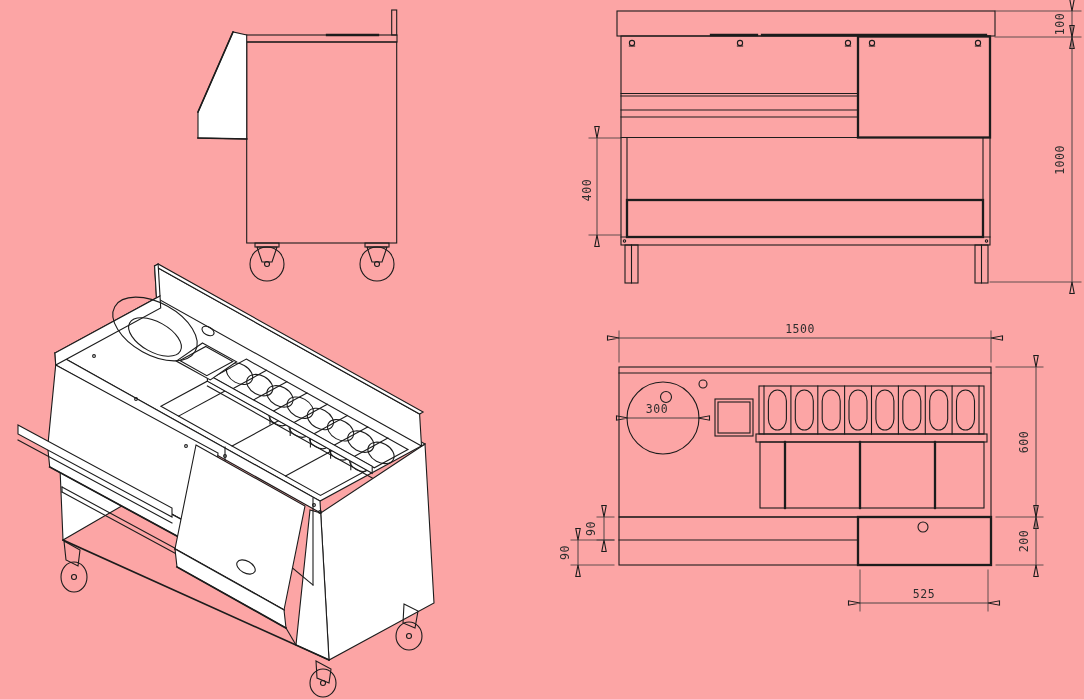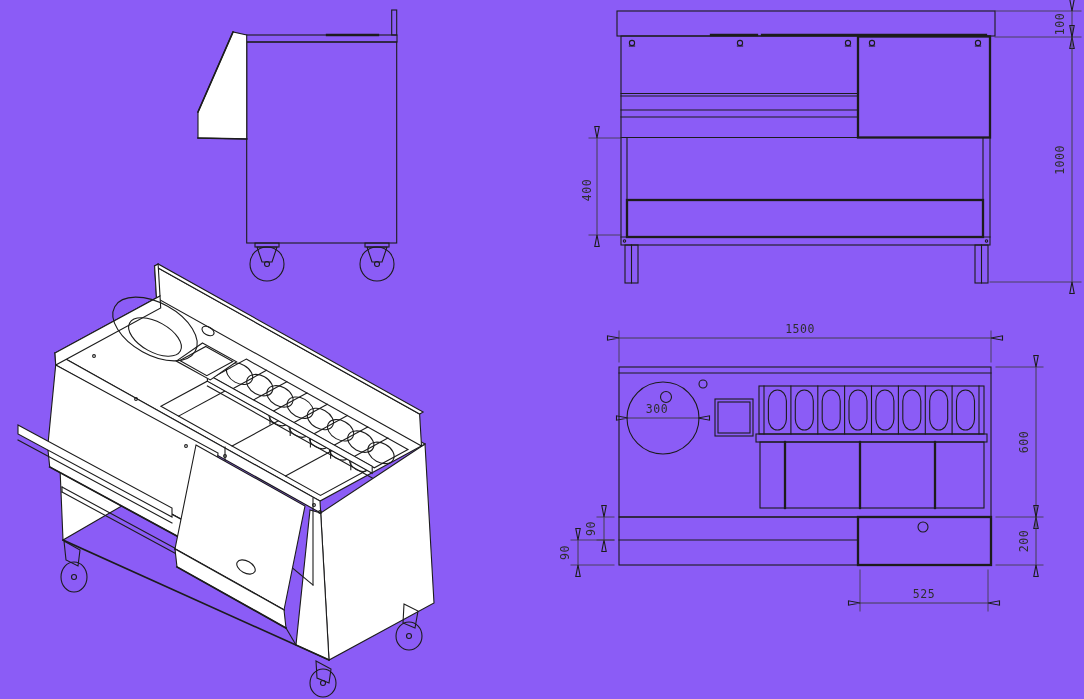--- a/index.html
+++ b/index.html
@@ -1,16 +1,16 @@
 <!DOCTYPE html>
 <html><head>
 <meta charset="utf-8">
 <style>
   html,body{margin:0;padding:0;background:#ffffff;width:1084px;height:699px;overflow:hidden;}
-  .canvas{position:relative;width:1084px;height:699px;background:#8b5cf6;}
+  .canvas{position:relative;width:1084px;height:699px;background:#fca5a5;}
   svg{position:absolute;left:0;top:0;}
   svg line,svg rect,svg circle,svg ellipse,svg polygon,svg path,svg polyline{
     stroke:#1c1c1c;stroke-width:1.1;fill:none;stroke-linecap:square;}
   .f{fill:#ffffff;}
   .hv{stroke-width:2.3;}
   .hv2{stroke-width:1.7;}
   .dim{stroke:#3a3a3a;stroke-width:0.9;}
   .ext{stroke:#3a3a3a;stroke-width:0.8;}
   text{font-family:"DejaVu Sans Mono","Liberation Mono",monospace;font-size:11.5px;
        fill:#2e2e2e;stroke:none;letter-spacing:0.5px;}

